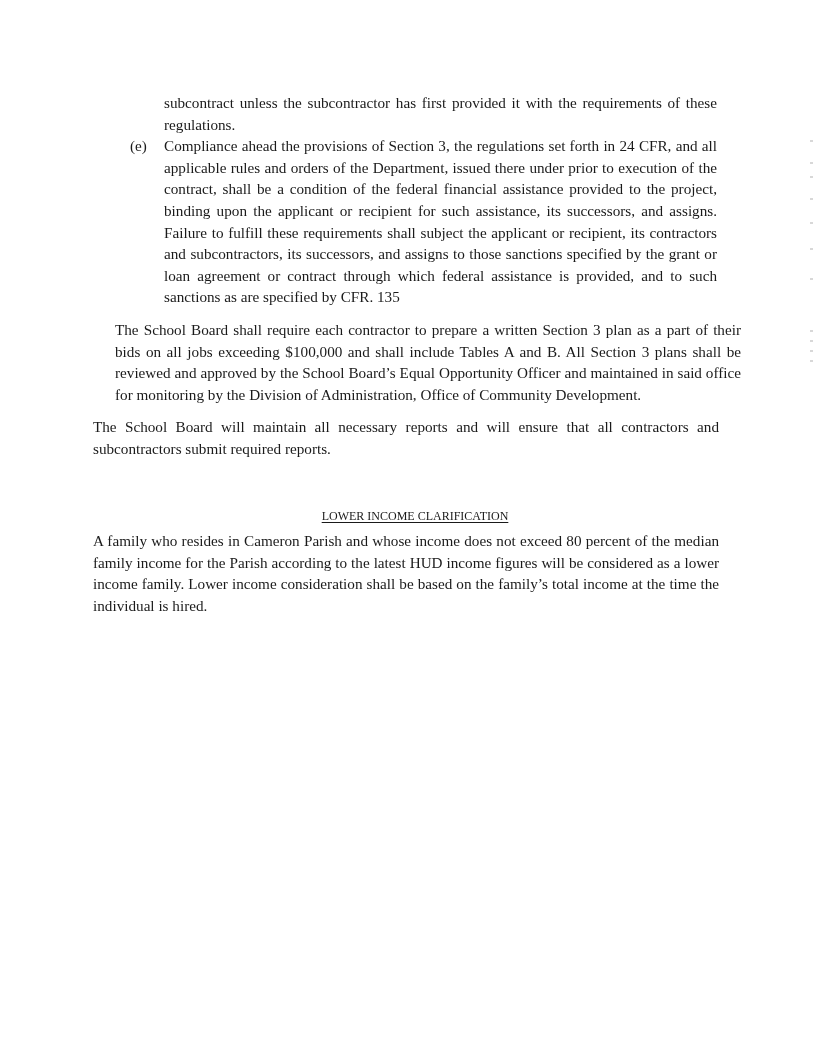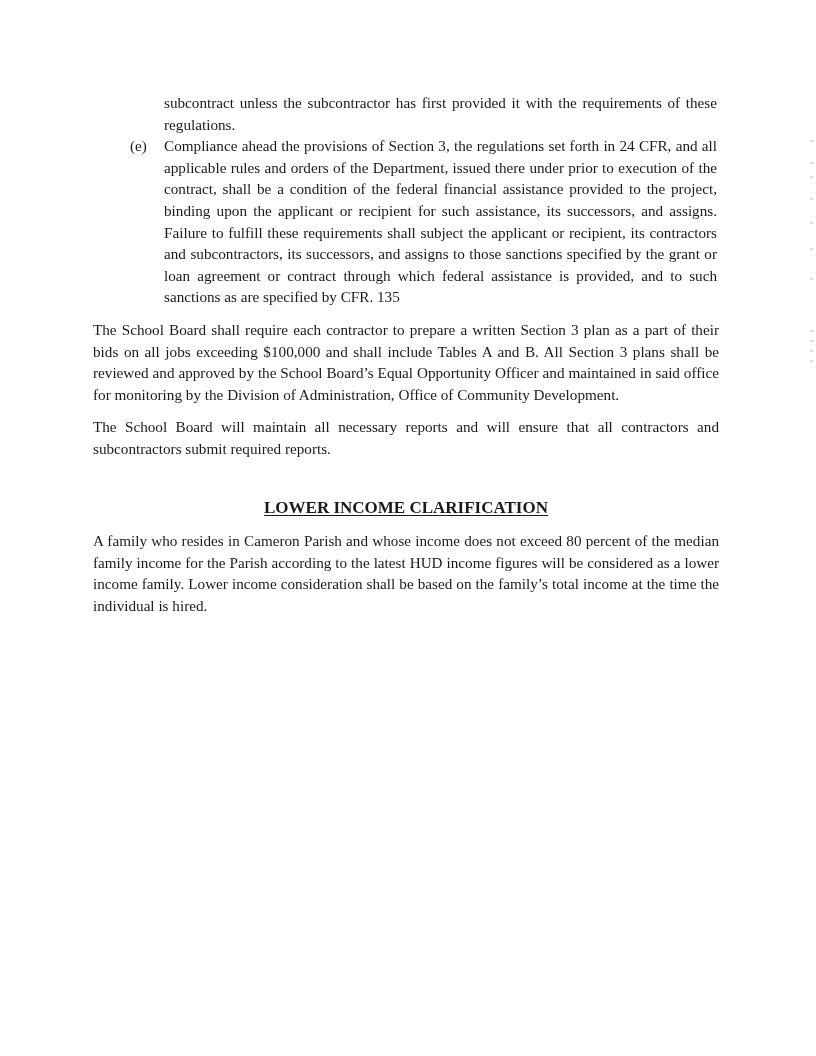--- a/index.html
+++ b/index.html
@@ -43,31 +43,31 @@
       left: 0;
       top: 0;
     }
     .para {
       position: absolute;
       left: 93px;
       width: 626px;
       text-align: justify;
       margin: 0;
     }
-    #p1 { top: 319px; }
+    #p1 { top: 319px; margin-left: 22px; }
     #p2 { top: 416px; }
     #heading {
       position: absolute;
       left: 93px;
       width: 626px;
       top: 497px;
       text-align: center;
-      margin: 0;
-      font-size: 17px;
-      font-weight: bold;
+      margin: 9px;
+      font-size: 12px;
+      font-weight: normal;
     }
     #heading span {
       text-decoration: underline;
       text-underline-offset: 2px;
     }
     #p3 { top: 530px; }
     .margin-marks {
       position: absolute;
       left: 810px;
       top: 140px;

